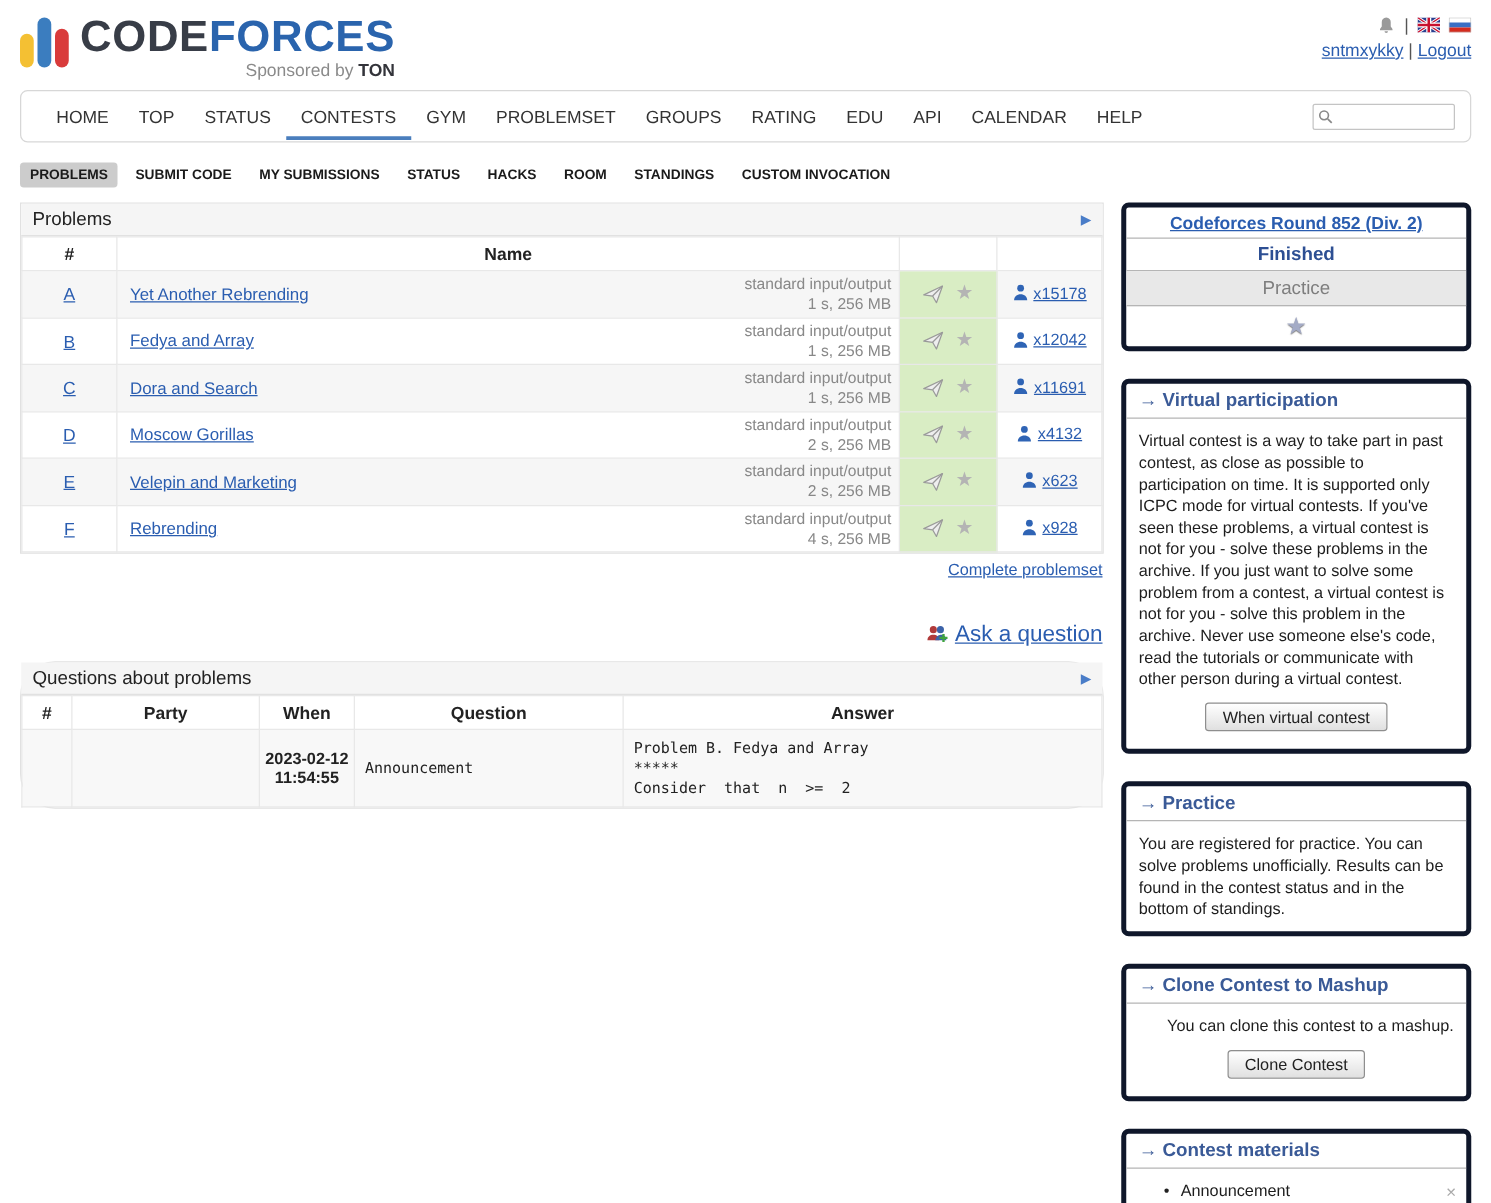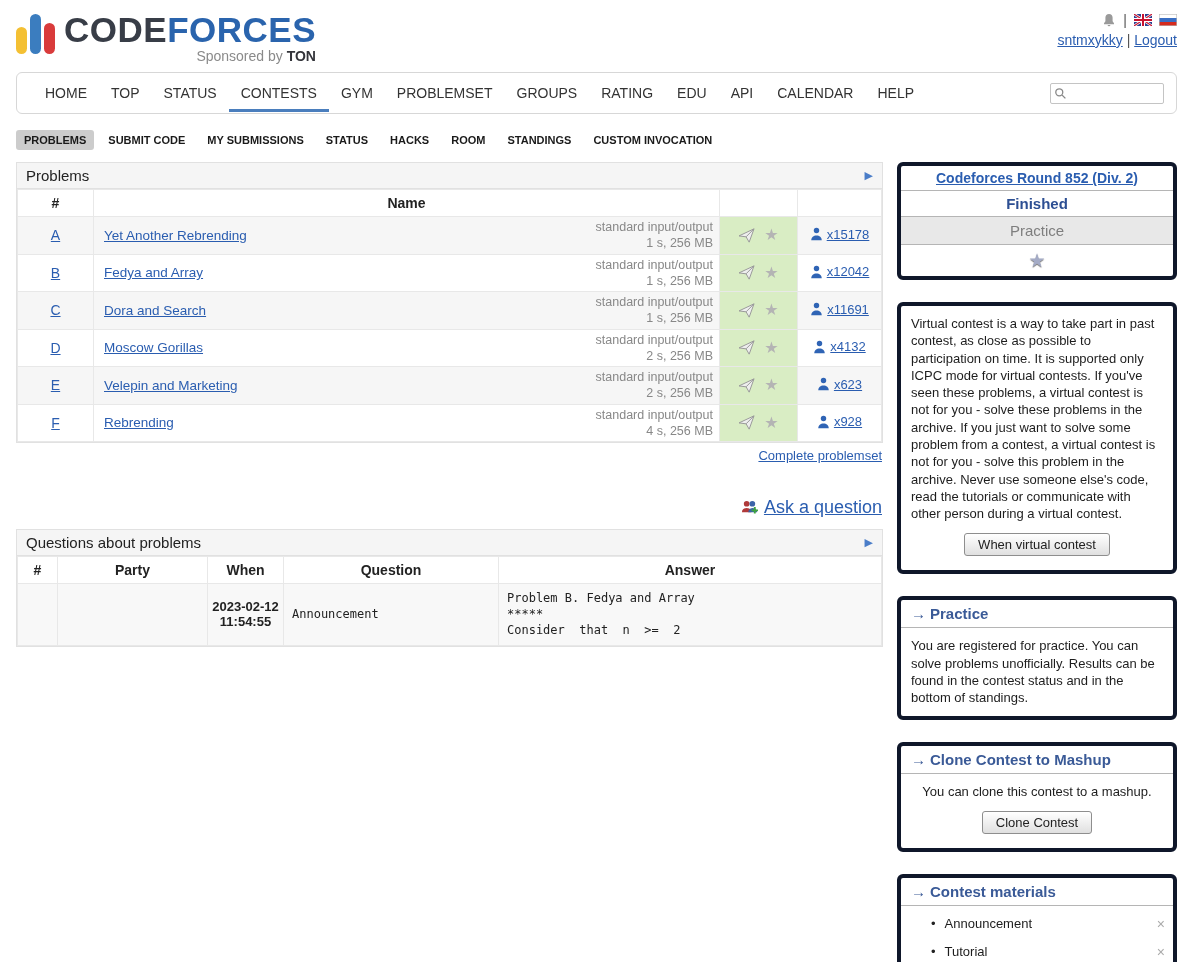--- a/index.html
+++ b/index.html
@@ -96,21 +96,21 @@
   td.cell-count { width:84px; text-align:center; }
   .count-flex { display:inline-flex; align-items:center; gap:4px; }
   .count-link { font-size:13px; }
   .prob-rows td { height:37px; }
 
   .below-table { text-align:right; margin:5px 1px 0 0; font-size:13px; }
   .ask-row { text-align:right; margin:34px 1px 8px 0; font-size:18px; }
   .ask-inner { display:inline-flex; align-items:center; gap:5px; }
 
   
-  .questions-wrap { margin-top:6px; }
+  .questions-wrap { margin-top:6px;border-radius:28px; }
   th.qh-num { width:40px; }
   th.qh-party { width:150px; }
   th.qh-when { width:76px; }
   th.qh-question { width:215px; }
   td.q-when { font-weight:bold; text-align:center; font-size:13px; padding:4px 4px;margin-left:18px; }
   td.q-question { font-family:"DejaVu Sans Mono", monospace; font-size:12px; padding:6px 8px; vertical-align:middle; }
   td.q-answer { font-family:"DejaVu Sans Mono", monospace; font-size:12px; padding:6px 8px; vertical-align:middle;margin-top:20px; }
   .mono-line { white-space:pre; line-height:1.35; }
   tr.q-row { background:#f8f8f8; }
   tr.q-row td { height:56px; }
@@ -130,21 +130,21 @@
     color:#3a5a97; font-weight:bold; font-size:15px;
   }
   .side-caption .sec-arrow { margin-right:4px; }
   .side-body { padding:9px 10px; font-size:13px; line-height:1.33; color:#1d1d1d; }
   .btn-row { text-align:center; margin:11px 0 5px 0; }
   button.cf-btn {
     font-family:"Liberation Sans", sans-serif; font-size:13px;
     padding:3px 13px; border:1px solid #8e8e8e; border-radius:3px;
     background:linear-gradient(#ffffff,#e0e0e0); cursor:pointer; color:#222;
   }
-  .clone-text { text-align:center; }
+  .clone-text { text-align:right; }
   .materials-list { list-style:none; margin:4px 0; padding:0; }
   .materials-list li { display:flex; align-items:center; padding:6px 8px 6px 30px; font-size:13px; }
   .mat-bullet { margin-right:9px; color:#222; }
   .mat-label { color:#1d1d1d; cursor:pointer; }
   .mat-close { margin-left:auto; color:#aaa; font-size:14px; cursor:pointer; }
 </style>
 </head>
 <body>
 
 <div class="page">
@@ -488,20 +488,23 @@
           <a>Codeforces Round 852 (Div. 2)</a>
         </div>
         <div class="cb-row cb-finished">Finished</div>
         <div class="cb-row cb-practice">Practice</div>
         <div class="cb-row cb-star">
           <span class="side-star">★</span>
         </div>
       </div>
 
       <div class="side-box">
+        <div class="side-caption">
+          <span class="sec-arrow">→</span><span>Virtual participation</span>
+        </div>
         <div class="side-body">
           <div>Virtual contest is a way to take part in past contest, as close as possible to participation on time. It is supported only ICPC mode for virtual contests. If you've seen these problems, a virtual contest is not for you - solve these problems in the archive. If you just want to solve some problem from a contest, a virtual contest is not for you - solve this problem in the archive. Never use someone else's code, read the tutorials or communicate with other person during a virtual contest.</div>
           <div class="btn-row">
             <button class="cf-btn">When virtual contest</button>
           </div>
         </div>
       </div>
 
       <div class="side-box">
         <div class="side-caption">

